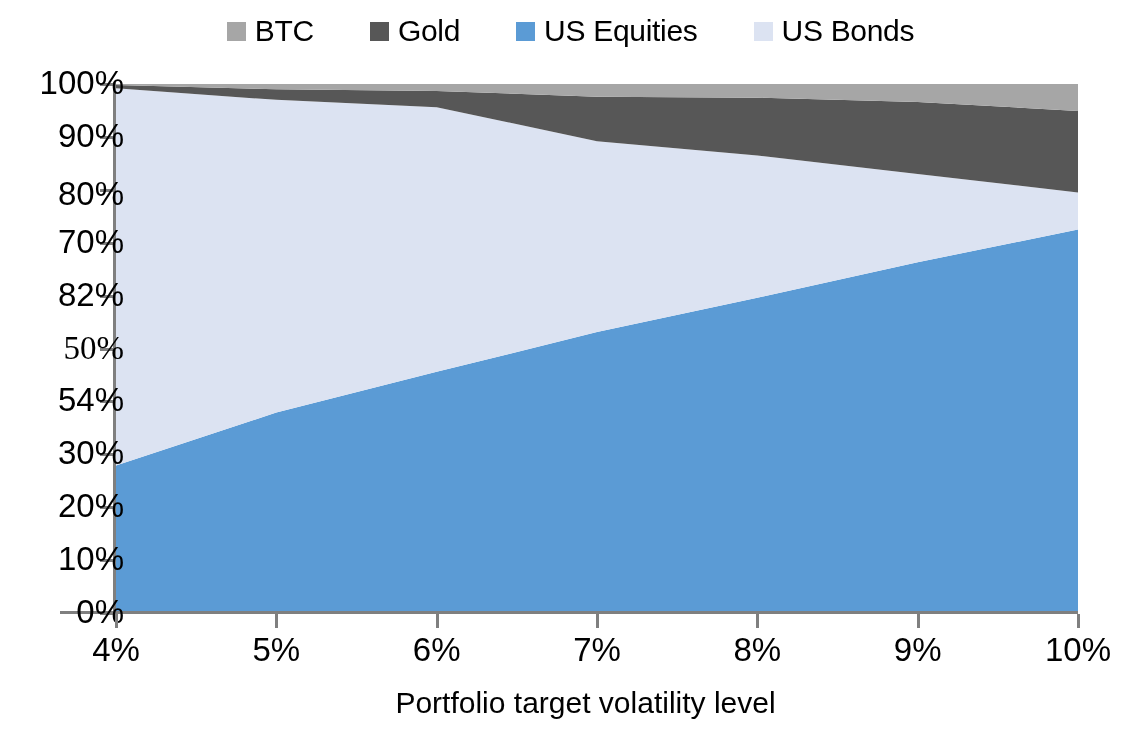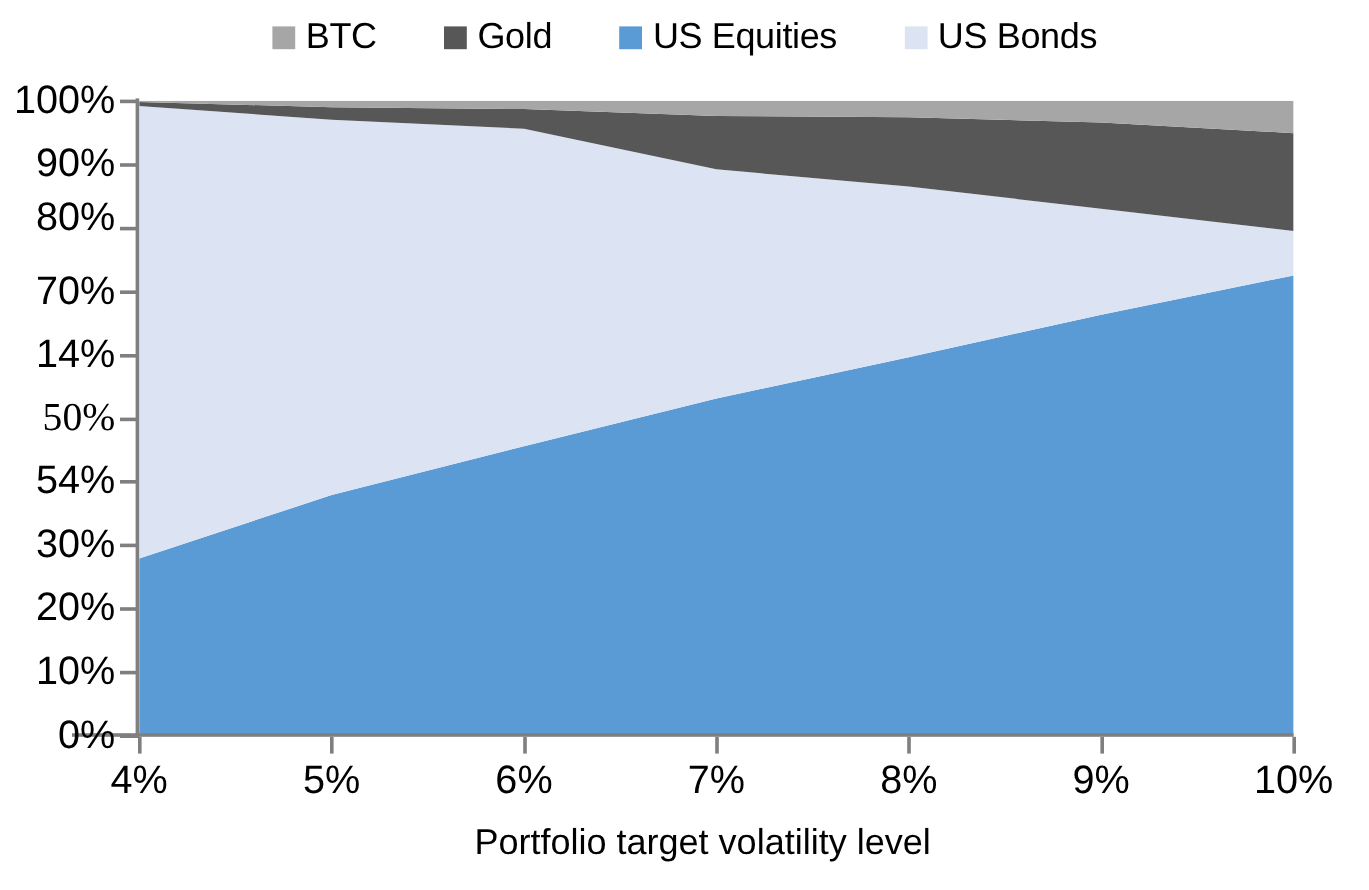--- a/index.html
+++ b/index.html
@@ -47,21 +47,21 @@
     position:absolute;left:60px;top:611px;width:1018px;height:3px;
     background:#7f7f7f;
   }
 
   
   .ytick{
     position:absolute;width:14px;height:3px;background:#7f7f7f;left:100px;
   }
   .ylab-box{
     position:absolute;left:0px;width:96px;text-align:right;
-    font-size:33px;line-height:33px;color:#000;white-space:nowrap;
+    font-size:33px;line-height:33px;color:#000;white-space:nowrap;padding-left:28px;
   }
 
   
   .xtick{
     position:absolute;top:614px;width:3px;height:14px;background:#7f7f7f;
   }
   .xlab-box{
     position:absolute;top:632px;width:120px;text-align:center;
     font-size:33px;line-height:36px;color:#000;white-space:nowrap;
   }
@@ -116,23 +116,23 @@
       <div class="ytick" style="top: 347.5px;"></div>
       <div class="ytick" style="top: 400.4px;"></div>
       <div class="ytick" style="top: 453.3px;"></div>
       <div class="ytick" style="top: 506.2px;"></div>
       <div class="ytick" style="top: 559.1px;"></div>
       <div class="ytick" style="top: 612px;"></div>
     </div>
   <div id="ylabel-layer">
       <div class="ylab-box" style="top: 66px;">100%</div>
       <div class="ylab-box" style="top: 118.9px;">90%</div>
-      <div class="ylab-box" style="top: 164px;">80%</div>
+      <div class="ylab-box" style="top: 177px;">80%</div>
       <div class="ylab-box" style="top: 224.7px;">70%</div>
-      <div class="ylab-box" style="top: 277.6px;">14%</div>
+      <div class="ylab-box" style="top: 277.6px;">82%</div>
       <div class="ylab-box" style="top: 332px; font-family: Liberation Serif, serif;">50%</div>
       <div class="ylab-box" style="top: 383.4px;">54%</div>
       <div class="ylab-box" style="top: 436.3px;">30%</div>
       <div class="ylab-box" style="top: 489.2px;">20%</div>
       <div class="ylab-box" style="top: 542.1px;">10%</div>
       <div class="ylab-box" style="top: 595px;">0%</div>
     </div>
   <div id="xtick-layer">
       <div class="xtick" style="left: 115px;"></div>
       <div class="xtick" style="left: 275.333px;"></div>

